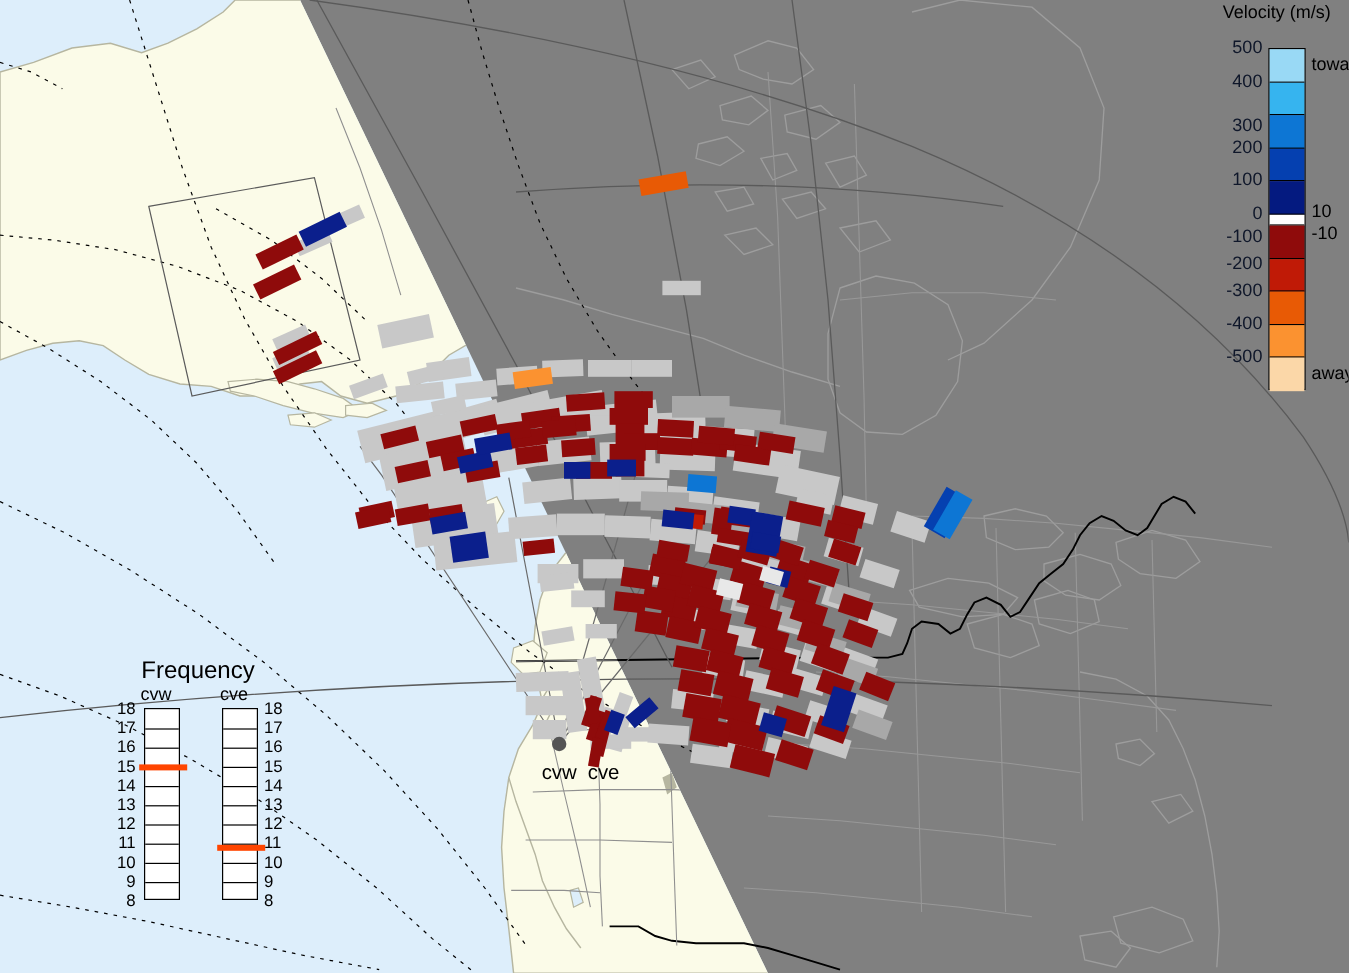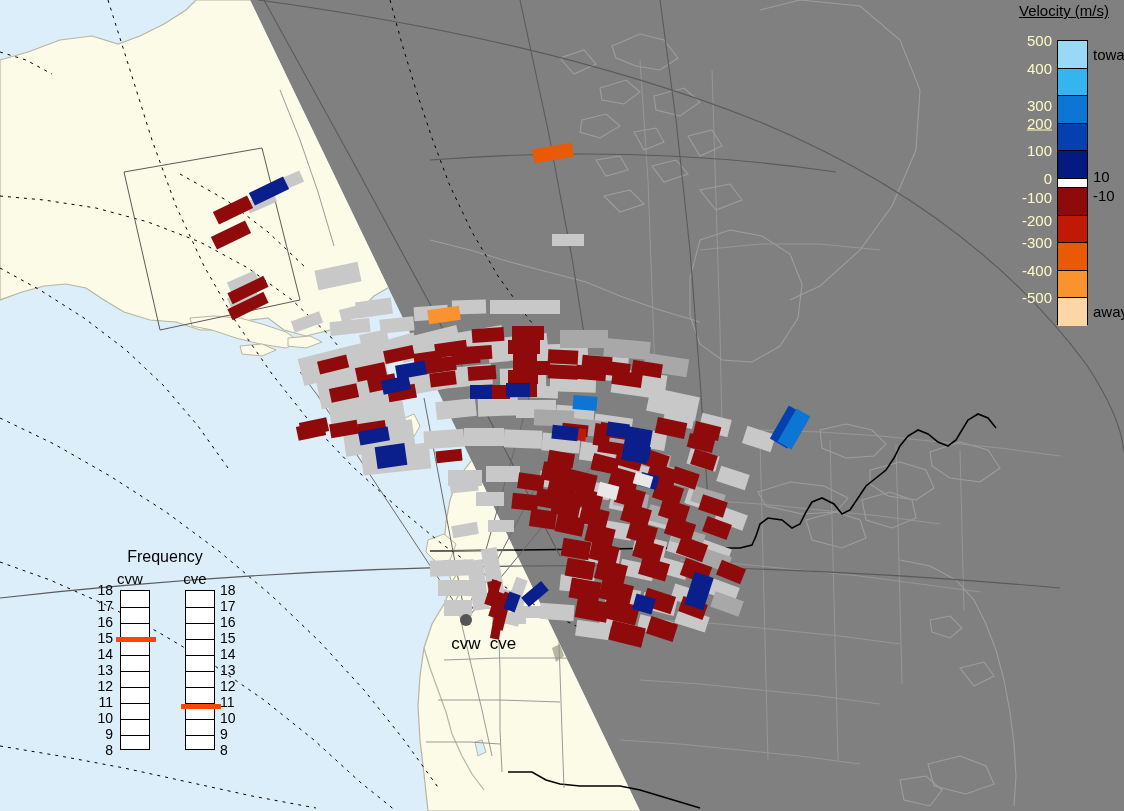--- a/index.html
+++ b/index.html
@@ -11,33 +11,33 @@
   #mapsvg{position:absolute;left:0;top:0;}
 
   
   #title{position:absolute;left:8px;top:2px;color:#000;font-size:17px;line-height:17px;
          letter-spacing:0px;white-space:pre;}
   #title div{margin:0;padding:0;}
 
   
   #cbar{position:absolute;left:1010px;top:0px;width:114px;height:340px;}
   #cbar-title{position:absolute;left:-6px;top:2px;width:120px;text-align:center;
-              font-size:15px;color:#000;white-space:nowrap;text-decoration:underline;}
+              font-size:15px;color:#000;white-space:nowrap;}
   #cbar-strip{position:absolute;left:47px;top:40px;width:31px;height:285px;
               border:1px solid #000;box-sizing:border-box;}
   .cb-seg{width:100%;border-bottom:1px solid #000;box-sizing:border-box;}
   .cb-seg:last-child{border-bottom:none;}
-  .cb-tick{position:absolute;right:72px;font-size:15px;color:#fef9c3;text-align:right;
+  .cb-tick{position:absolute;right:72px;font-size:15px;color:#0f172a;text-align:right;
            white-space:nowrap;transform:translateY(-50%);}
   .cb-side{position:absolute;left:83px;font-size:15px;color:#000;white-space:nowrap;
            transform:translateY(-50%);}
 
   
   #freq{position:absolute;left:95px;top:548px;width:140px;height:240px;}
-  #freq-title{position:absolute;left:0;top:0;width:140px;text-align:center;font-size:16px;color:#000;}
+  #freq-title{position:absolute;left:0;top:0;width:140px;text-align:center;font-size:20px;color:#000;}
   .fcol{position:absolute;top:22px;}
   .fcol-label{position:absolute;top:0;width:40px;text-align:center;font-size:15px;color:#000;}
   .fbox{position:absolute;top:20px;width:30px;height:160px;border:1.5px solid #000;
         background:#fff;box-sizing:border-box;}
   .frow{position:absolute;left:0;width:100%;border-top:1.2px solid #000;box-sizing:border-box;}
   .ftick{position:absolute;font-size:14px;color:#000;transform:translateY(-50%);white-space:nowrap;}
   .fmark{position:absolute;height:5px;background:#ff4500;}
 </style>
 </head>
 <body>
@@ -493,21 +493,21 @@
         <div class="cb-seg" style="height: 9px; background: rgb(255, 255, 255);"></div>
         <div class="cb-seg" style="height: 27.6px; background: rgb(143, 11, 11);"></div>
         <div class="cb-seg" style="height: 27.6px; background: rgb(192, 26, 6);"></div>
         <div class="cb-seg" style="height: 27.6px; background: rgb(232, 90, 5);"></div>
         <div class="cb-seg" style="height: 27.6px; background: rgb(251, 146, 48);"></div>
         <div class="cb-seg" style="height: 27.6px; background: rgb(251, 215, 168);"></div>
       </div>
   <div class="cb-tick" style="top: 40px;">500</div>
       <div class="cb-tick" style="top: 67.6px;">400</div>
       <div class="cb-tick" style="top: 105px;">300</div>
-      <div class="cb-tick" style="top: 122.8px; text-decoration: underline;">200</div>
+      <div class="cb-tick" style="top: 122.8px;">200</div>
       <div class="cb-tick" style="top: 150.4px;">100</div>
       <div class="cb-tick" style="top: 178px;">0</div>
       <div class="cb-tick" style="top: 197px;">-100</div>
       <div class="cb-tick" style="top: 220px;">-200</div>
       <div class="cb-tick" style="top: 242.2px; text-align: right;">-300</div>
       <div class="cb-tick" style="top: 269.8px; text-align: right;">-400</div>
       <div class="cb-tick" style="top: 297.4px;">-500</div>
       <div class="cb-side" style="top: 54px;">toward</div>
       <div class="cb-side" style="top: 176px;">10</div>
       <div class="cb-side" style="top: 195px;">-10</div>

